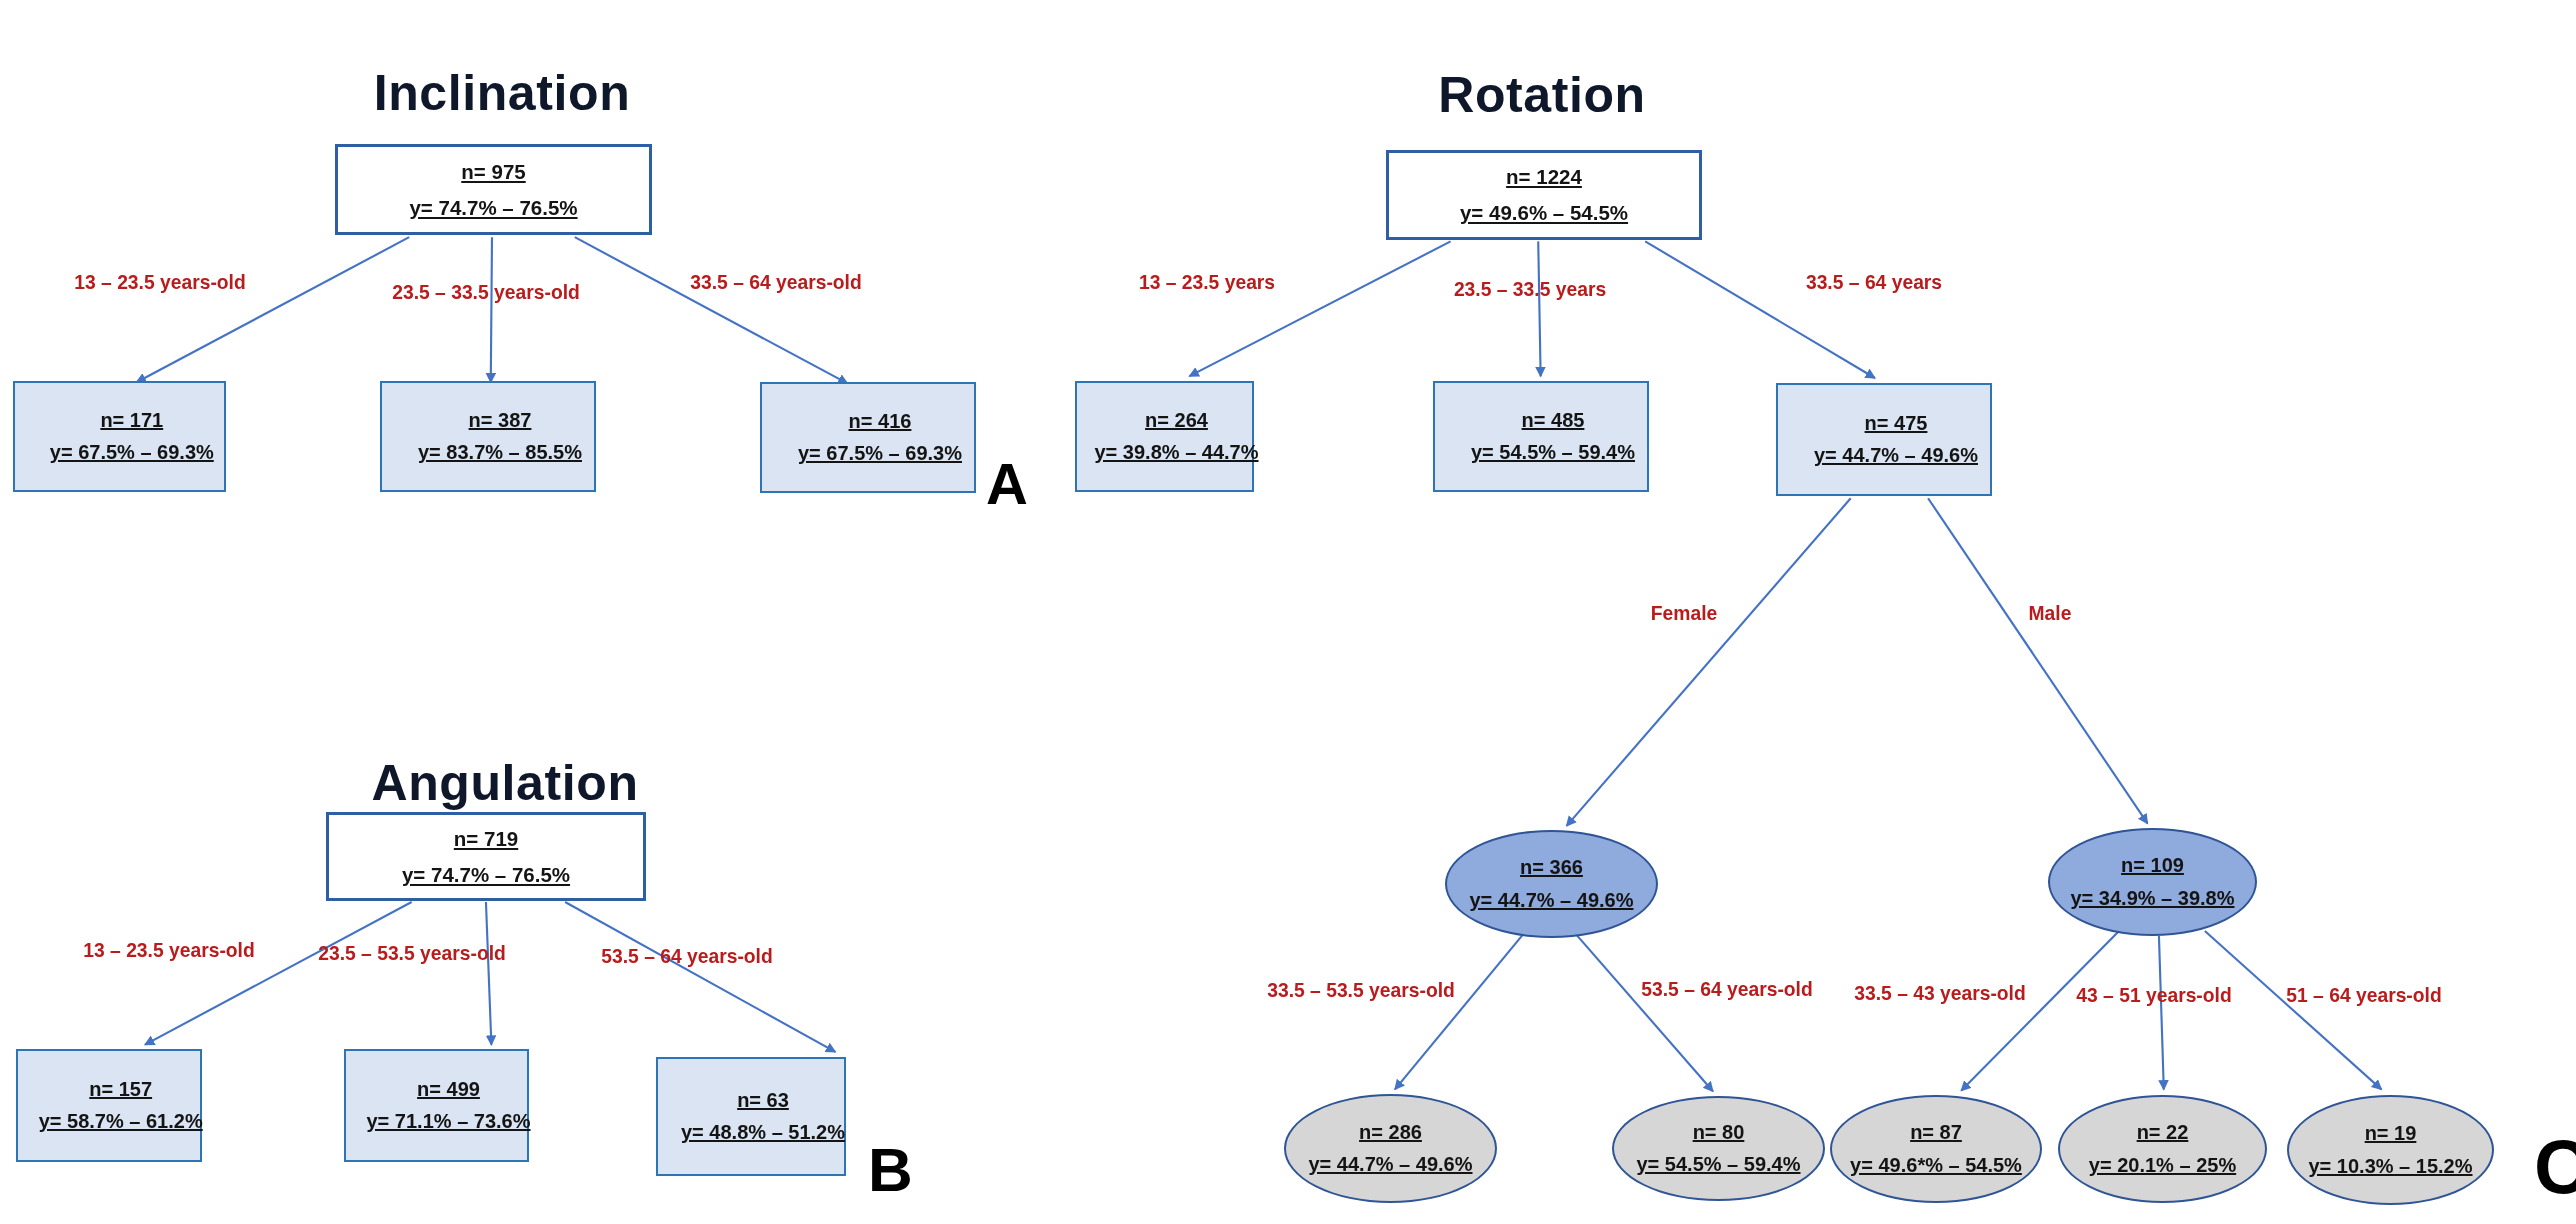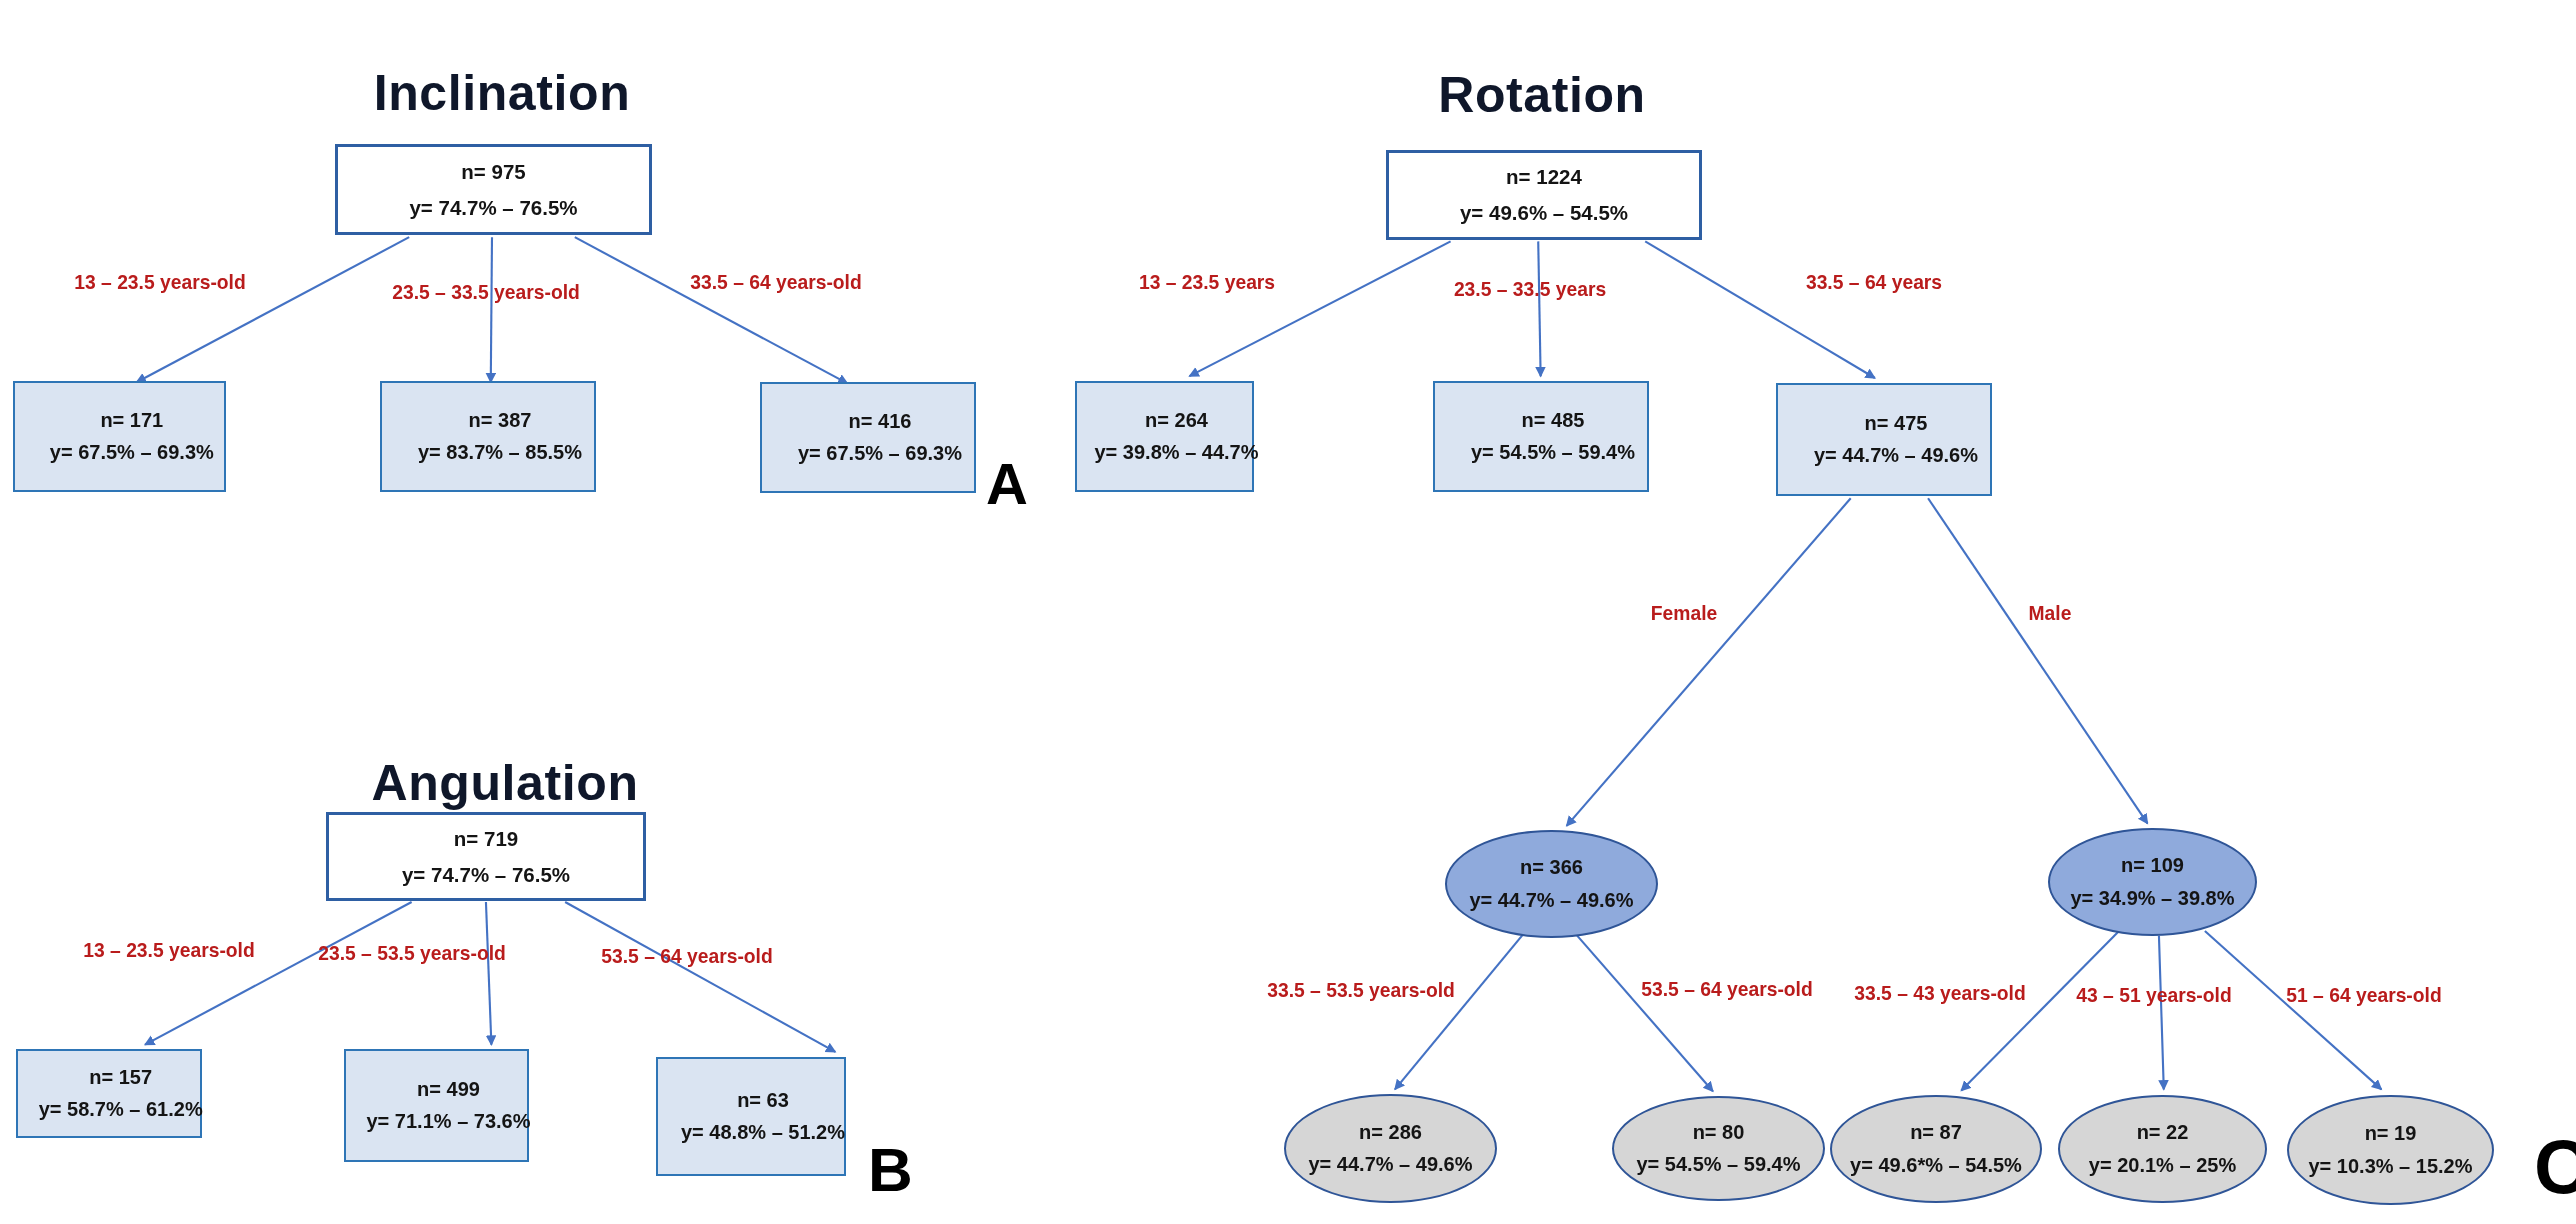--- a/index.html
+++ b/index.html
@@ -12,21 +12,21 @@
   #arrows{position:absolute;left:0;top:0;width:2576px;height:1225px;}
   .panel{position:absolute;left:0;top:0;width:100%;height:100%;}
   .title{
     position:absolute;transform:translateX(-50%);
     font-size:50px;font-weight:700;color:#0f172a;white-space:nowrap;letter-spacing:0.6px;text-align:center;
   }
   .node{
     position:absolute;box-sizing:border-box;
     display:flex;flex-direction:column;justify-content:center;align-items:center;
     gap:9.7px;text-align:center;
-    font-size:20px;font-weight:700;color:#141414;line-height:1.15;white-space:nowrap;
+    font-size:20px;font-weight:700;color:#141414;line-height:1.15;white-space:nowrap;text-decoration:underline;
   }
   .rootbox{background:#ffffff;border:3px solid #2E5FA3;gap:12px;font-size:20.5px;}
   .childbox{background:#DAE4F2;border:2.4px solid #2E75B6;padding-left:24px;}
   .ellipse{border-radius:50%;}
   .mid{background:#8FAADC;border:2.4px solid #2F5597;}
   .leaf{background:#D6D6D6;border:2.4px solid #2F5597;}
   .blabel{
     position:absolute;transform:translateX(-50%);
     font-size:19.3px;font-weight:700;color:#b91c1c;white-space:nowrap;
   }
@@ -100,21 +100,21 @@
 
     <div class="node rootbox" style="left:326px;top:812px;width:320px;height:89px">
       <span>n= 719</span>
       <span>y= 74.7% – 76.5%</span>
     </div>
 
     <div class="blabel" style="left:169px;top:940px">13 – 23.5 years-old</div>
     <div class="blabel" style="left:412px;top:943px">23.5 – 53.5 years-old</div>
     <div class="blabel" style="left:687px;top:946px">53.5 – 64 years-old</div>
 
-    <div class="node childbox" style="left:15.7px;top:1049px;width:186px;height:89px">
+    <div class="node childbox" style="left:15.7px;top:1049px;width:186px;height:113px">
       <span>n= 157</span>
       <span>y= 58.7% – 61.2%</span>
     </div>
     <div class="node childbox" style="left:344px;top:1049px;width:185px;height:113px">
       <span>n= 499</span>
       <span>y= 71.1% – 73.6%</span>
     </div>
     <div class="node childbox" style="left:656px;top:1057px;width:190px;height:119px">
       <span>n= 63</span>
       <span>y= 48.8% – 51.2%</span>

